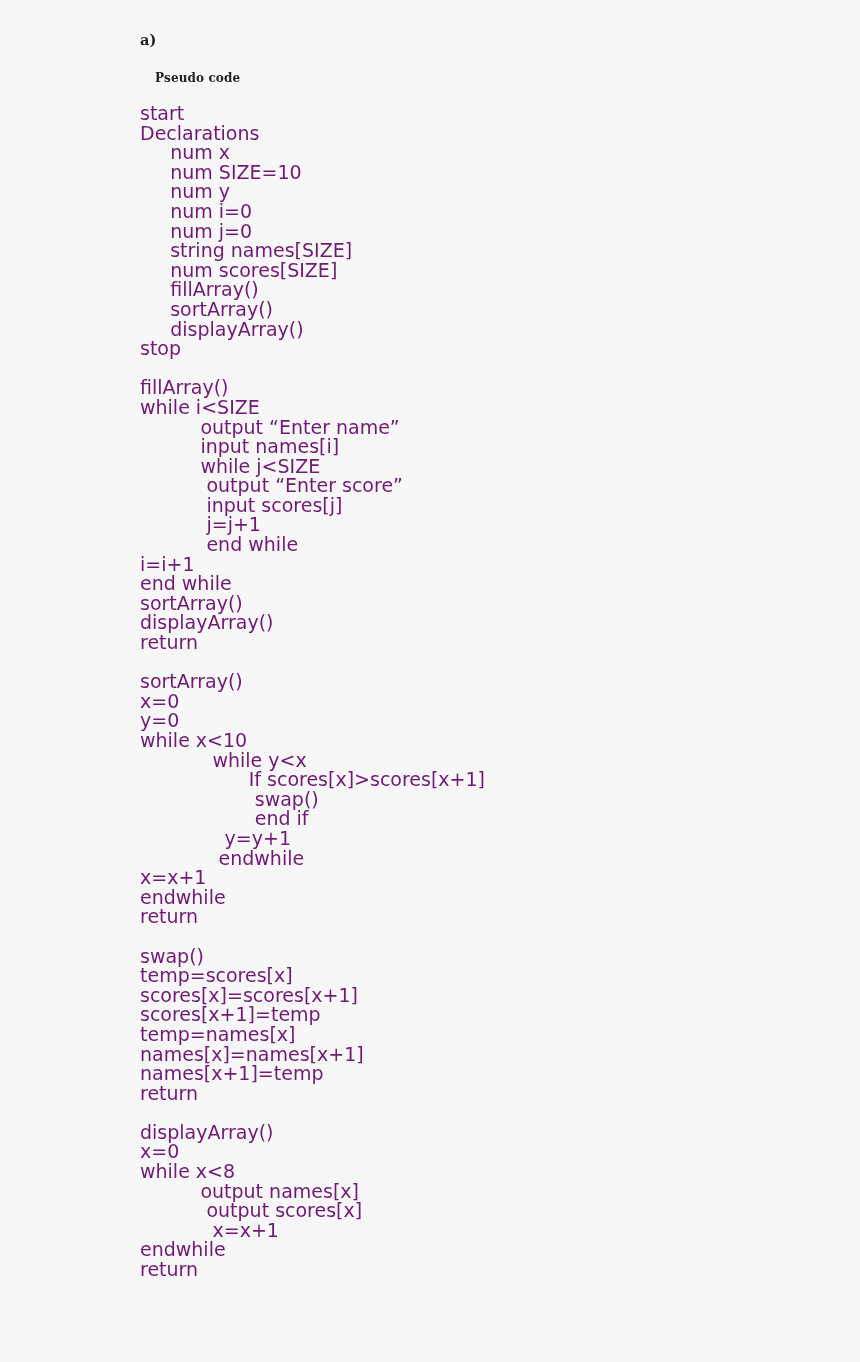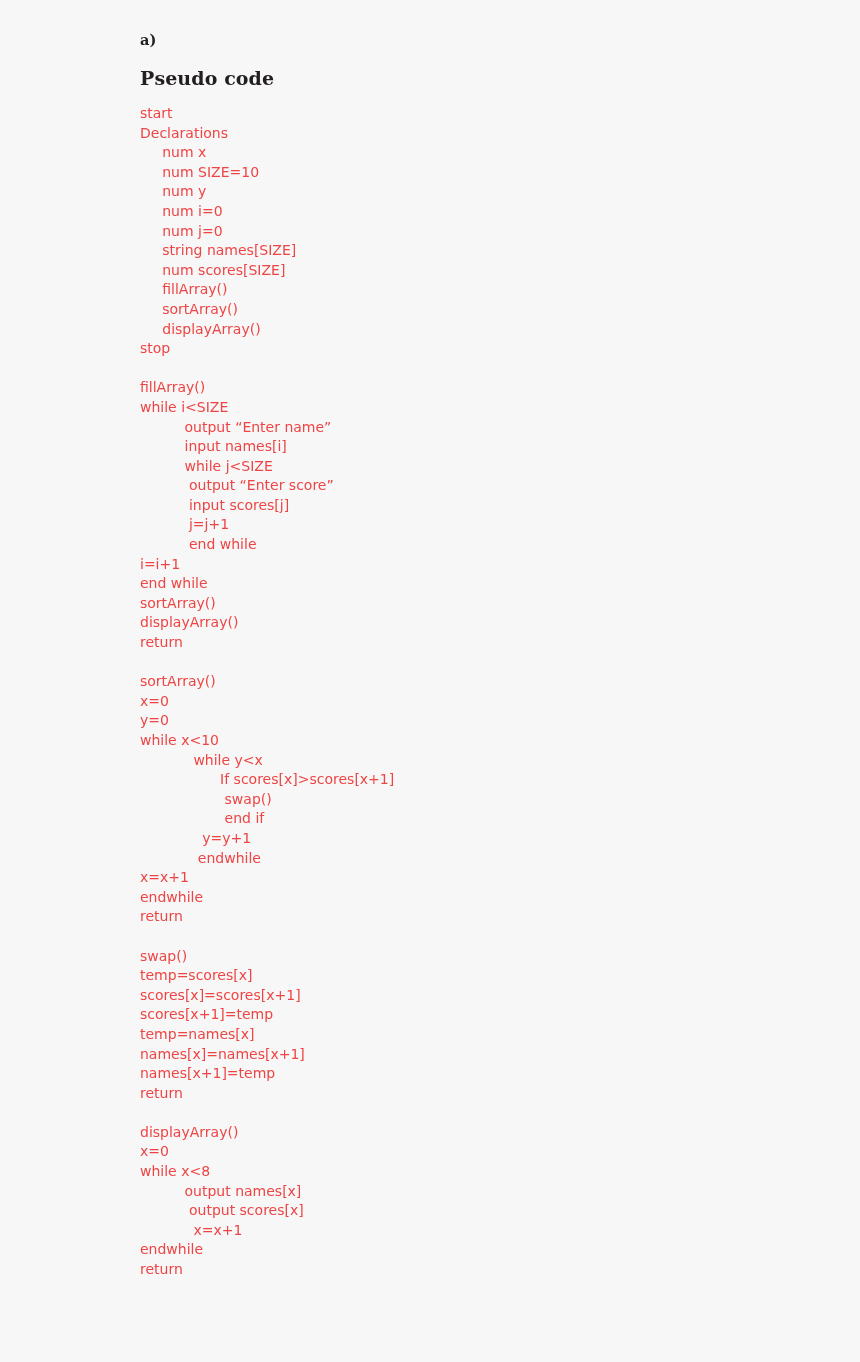--- a/index.html
+++ b/index.html
@@ -33,31 +33,31 @@
     font-weight: bold;
     font-size: 14.5px;
     line-height: 20px;
     margin: 0;
     max-width: 590px;
     letter-spacing: 0.1px;
   }
   .subheading {
     font-family: "DejaVu Serif", serif;
     font-weight: bold;
-    font-size: 19px;
+    font-size: 12px;
     line-height: 20px;
-    margin: 18px 0 0 0;
+    margin: 18px 0 0 15px;
     letter-spacing: 0.1px;
   }
   .code-block {
     margin: 16px 0 0 0;
     font-family: "DejaVu Sans", sans-serif;
-    font-size: 14px;
+    font-size: 19px;
     line-height: 19.6px;
-    color: #ef4444;
+    color: #701a75;
     white-space: pre-wrap;
   }
   .code-line {
     white-space: pre;
     min-height: 19.6px;
   }
   .blank {
     min-height: 19.6px;
   }
 </style>

